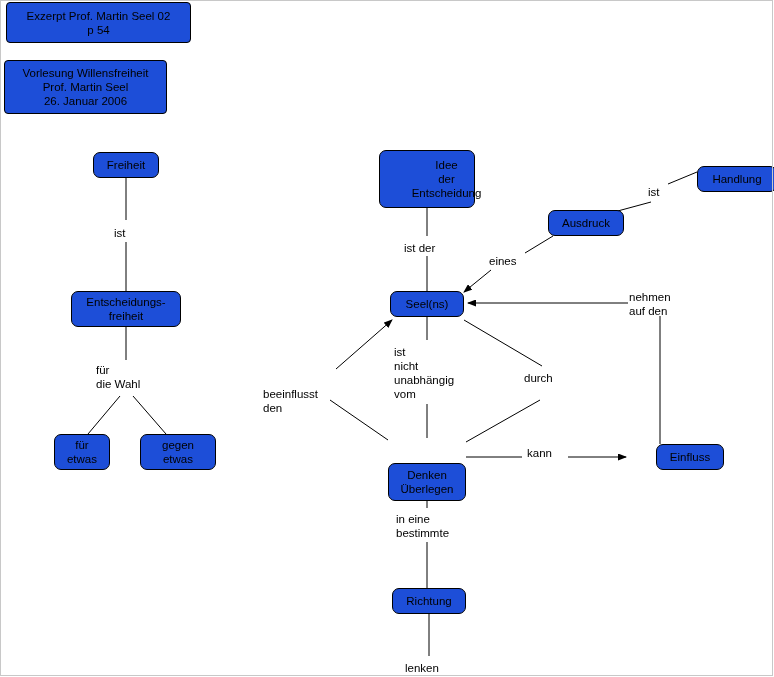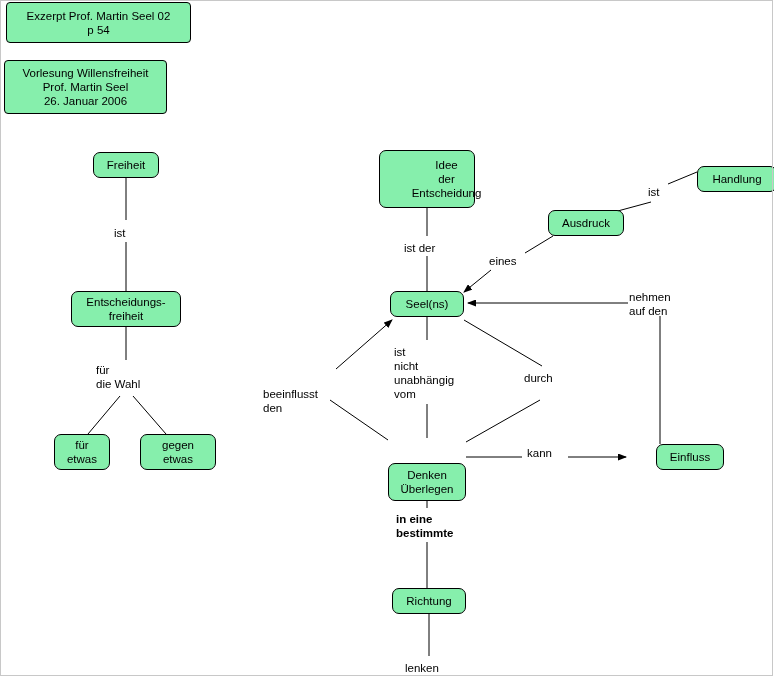--- a/index.html
+++ b/index.html
@@ -25,21 +25,21 @@
     position: absolute;
     left: 0;
     top: 0;
     width: 774px;
     height: 677px;
     pointer-events: none;
   }
   .node {
     position: absolute;
     box-sizing: border-box;
-    background: #86efac;
+    background: #1d4ed8;
     border: 1px solid #000000;
     border-radius: 7px;
     display: flex;
     align-items: center;
     justify-content: center;
     text-align: center;
     font-size: 11.5px;
     line-height: 14px;
     color: #000000;
     white-space: pre-line;
@@ -131,21 +131,21 @@
       <div class="edge-label" style="left: 629px; top: 290px; width: 62px;">nehmen
 auf den</div>
       <div class="edge-label" style="left: 263px; top: 371px; width: 72px; margin-top: 16px;">beeinflusst
 den</div>
       <div class="edge-label" style="left: 394px; top: 345px; width: 70px;">ist
 nicht
 unabhängig
 vom</div>
       <div class="edge-label" style="left: 524px; top: 371px; width: 44px;">durch</div>
       <div class="edge-label" style="left: 527px; top: 446px; width: 38px;">kann</div>
-      <div class="edge-label" style="left: 396px; top: 512px; width: 70px; font-weight: bold;">in eine
+      <div class="edge-label" style="left: 396px; top: 512px; width: 70px;">in eine
 bestimmte</div>
       <div class="edge-label" style="left: 405px; top: 661px; width: 48px;">lenken</div>
     </div>
   <div id="titles-group">
       <div class="node" style="left: 6px; top: 2px; width: 185px; height: 41px; border-radius: 4px;">Exzerpt Prof. Martin Seel 02
 p 54</div>
       <div class="node" style="left: 4px; top: 60px; width: 163px; height: 54px; border-radius: 4px;">Vorlesung Willensfreiheit
 Prof. Martin Seel
 26. Januar 2006</div>
     </div>

